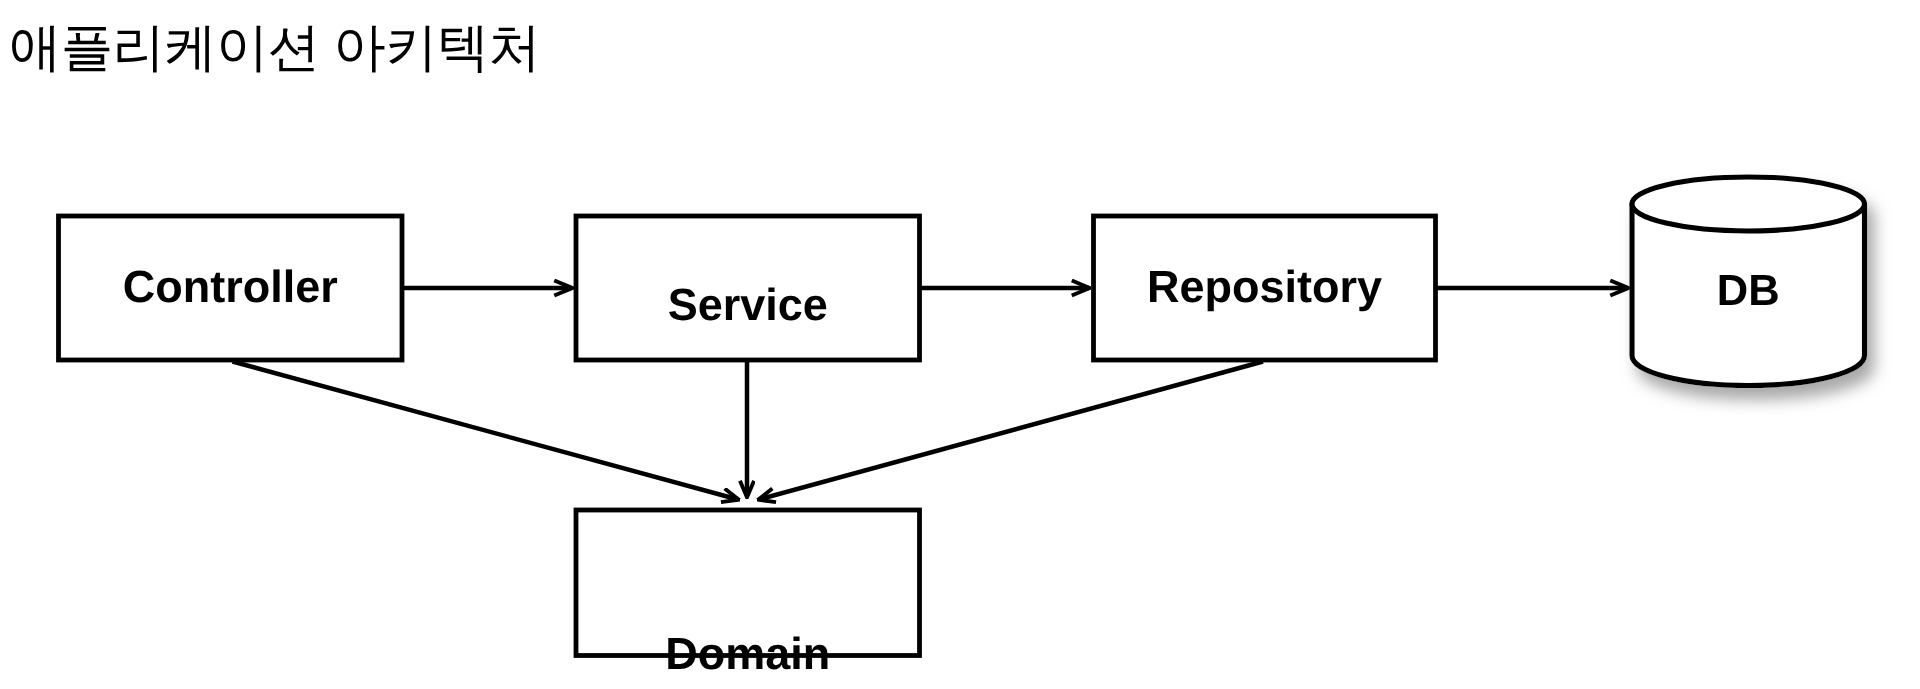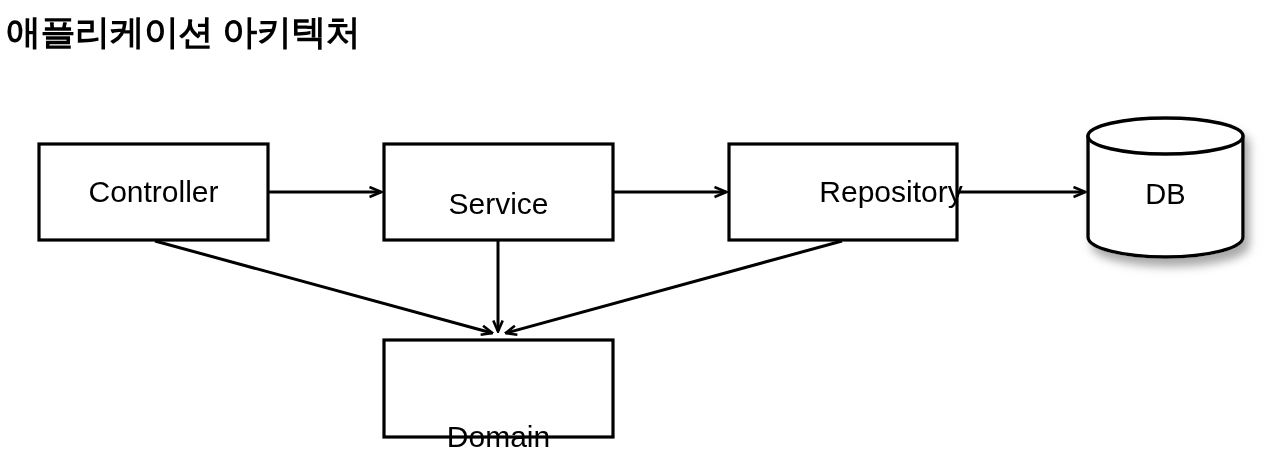--- a/index.html
+++ b/index.html
@@ -20,40 +20,40 @@
     position: relative;
     width: 1280px;
     height: 459px;
     background: #ffffff;
   }
   #slide-title {
     position: absolute;
     left: 6px;
     top: 8px;
     font-size: 35px;
-    font-weight: bold;
+    font-weight: normal;
     letter-spacing: -0.5px;
     line-height: 48px;
     color: #000000;
     white-space: nowrap;
   }
   #diagram-canvas {
     position: absolute;
     left: 0;
     top: 0;
     width: 1280px;
     height: 459px;
   }
   .node-label {
     position: absolute;
     display: flex;
     align-items: center;
     justify-content: center;
     font-size: 30px;
-    font-weight: 400;
+    font-weight: 700;
     color: #000000;
     white-space: nowrap;
     pointer-events: none;
   }
   .db-label {
     font-size: 29px;
   }
 </style>
 </head>
 <body>
@@ -123,19 +123,19 @@
                L 1243 136 Z" fill="#ffffff" stroke="#000000" stroke-width="3.4" stroke-linejoin="round"></path>
       <ellipse cx="1165.5" cy="136" rx="77.5" ry="18" fill="#ffffff" stroke="#000000" stroke-width="3.4"></ellipse>
     </g>
 
   </svg>
 
   <div class="node-label" style="left:39px; top:144px; width:229px; height:96px;">Controller</div>
 
   <div class="node-label" style="left:384px; top:144px; width:229px; height:120px;">Service</div>
 
-  <div class="node-label" style="left:729px; top:144px; width:228px; height:96px;padding-left:48px;">Repository</div>
+  <div class="node-label" style="left:729px; top:144px; width:228px; height:96px;">Repository</div>
 
   <div class="node-label db-label" style="left:1088px; top:150px; width:155px; height:88px;text-align:center;">DB</div>
 
   <div class="node-label" style="left:384px; top:340px; width:229px; height:97px;margin-top:48px;">Domain</div>
 
 </div>
 
 </body></html>

